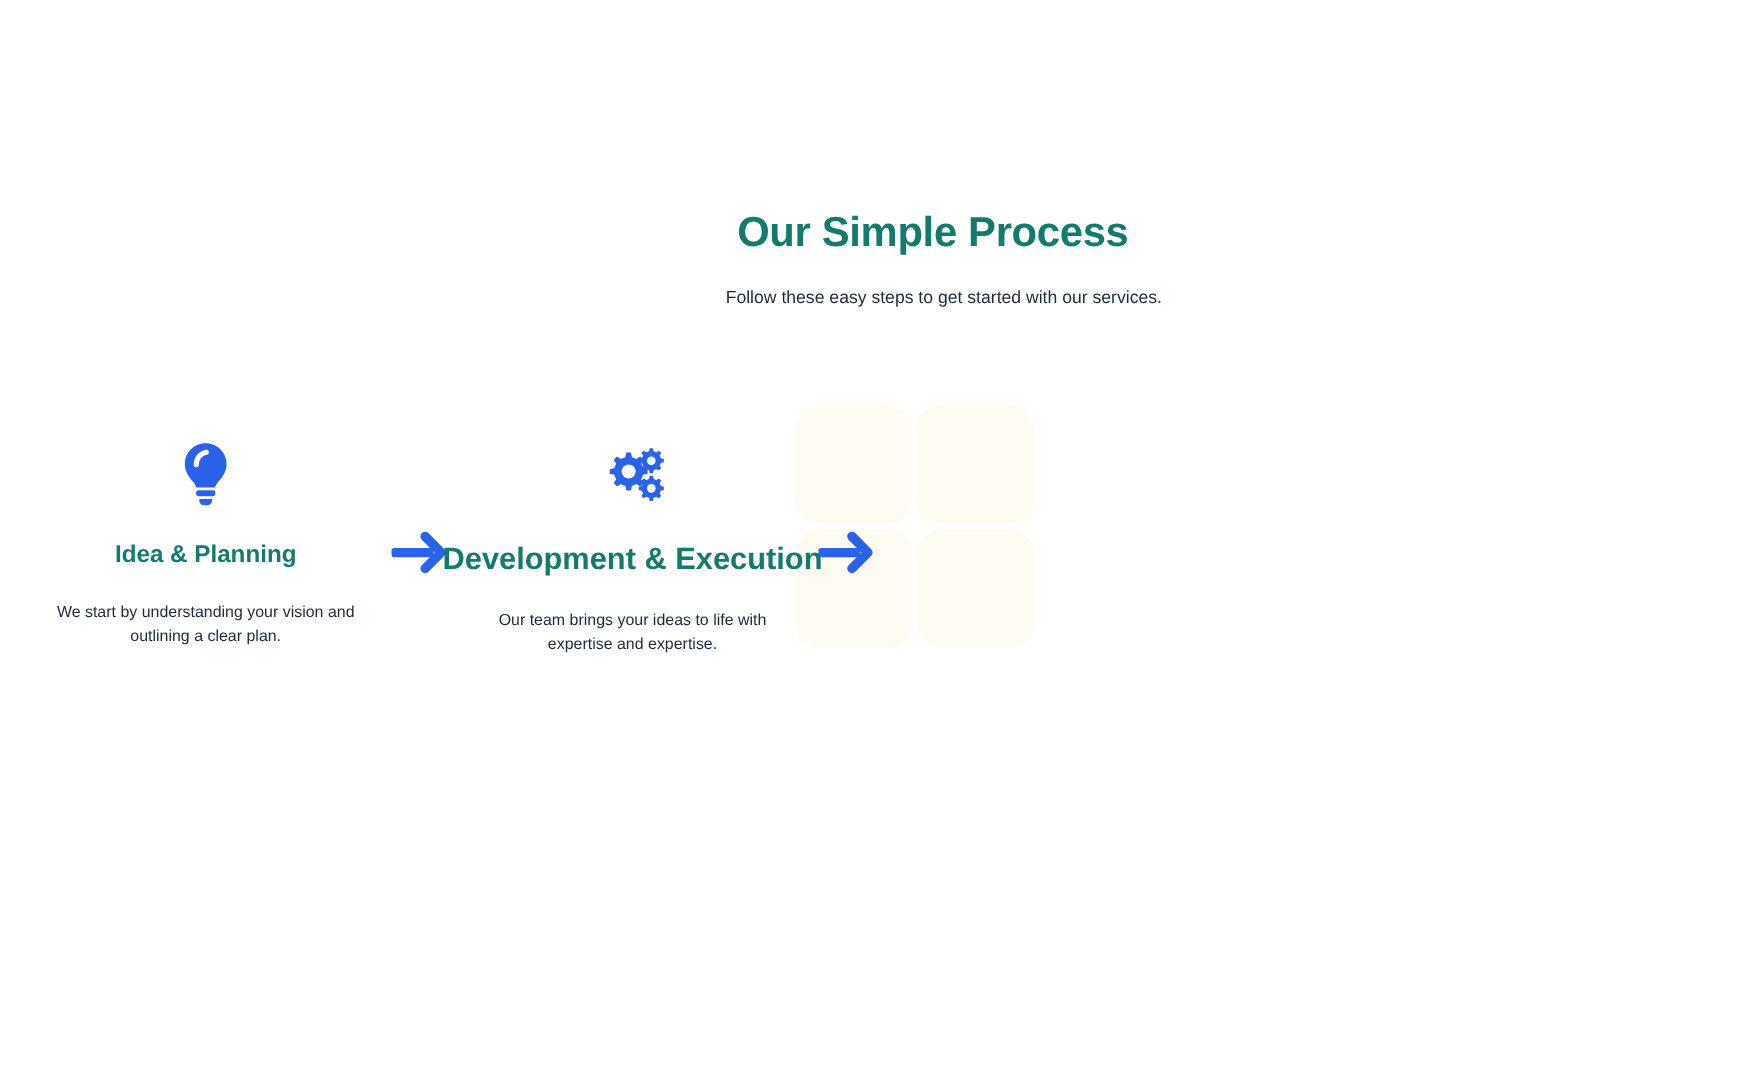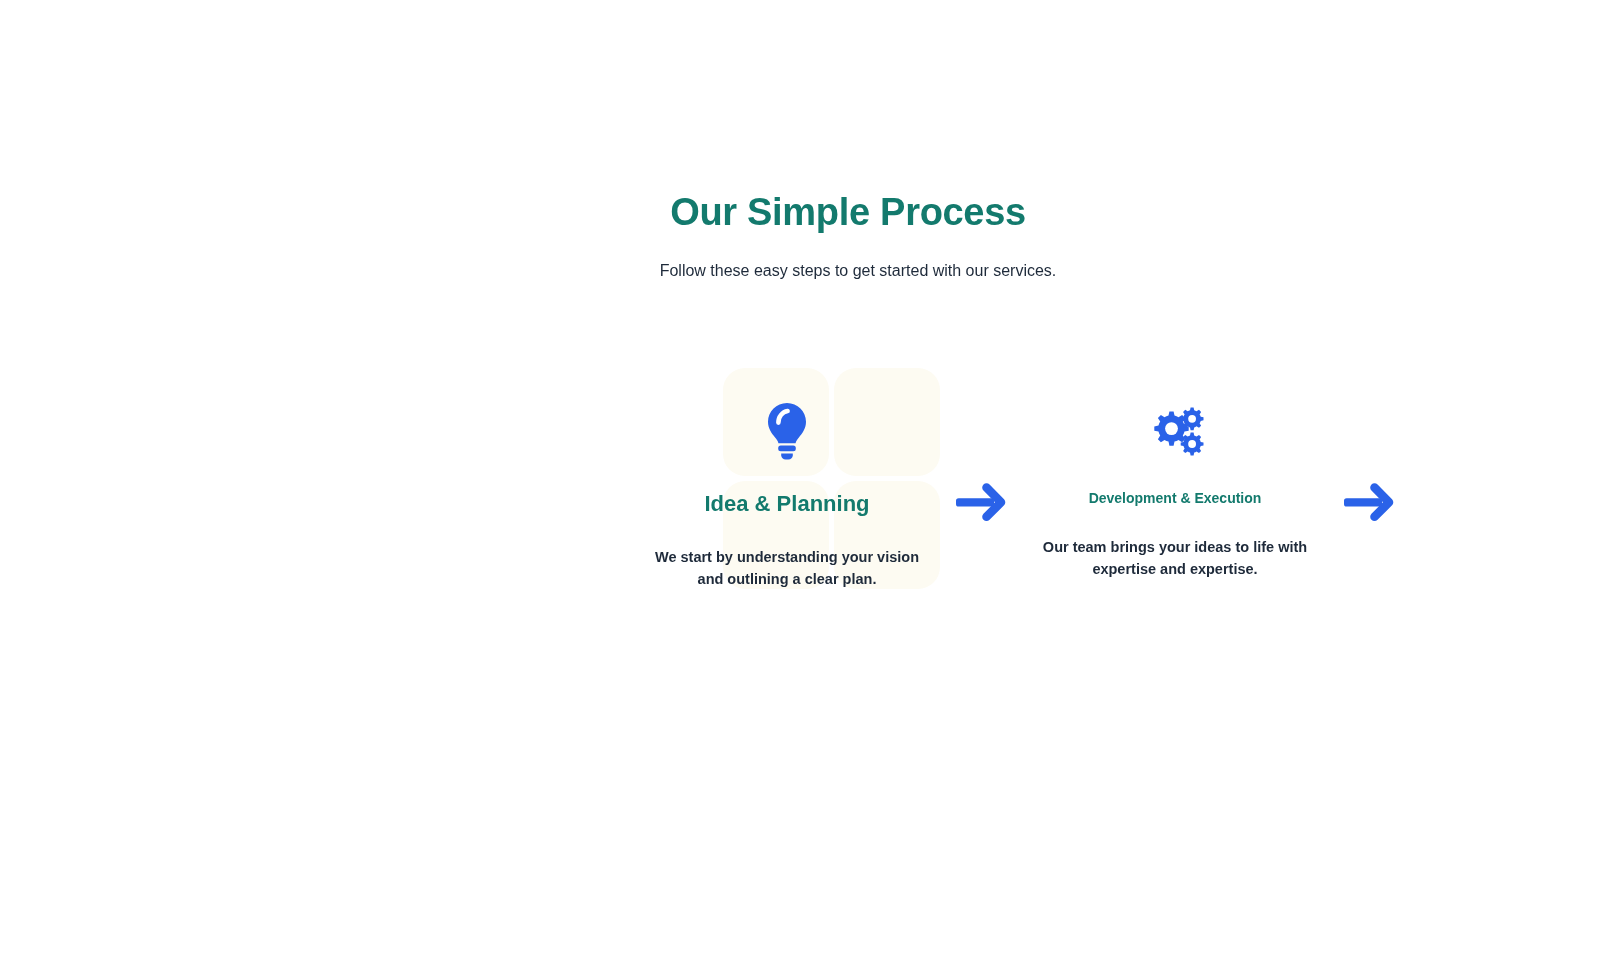--- a/index.html
+++ b/index.html
@@ -68,21 +68,21 @@
 
   
   .steps {
     position: absolute;
     top: 400px;
     left: 0;
     width: 1376px;
     z-index: 2;
     display: flex;
     align-items: flex-start;
-    justify-content: flex-end;
+    justify-content: flex-start;
   }
 
   .step {
     width: 278px;
     text-align: center;
     display: flex;
     flex-direction: column;
     align-items: center;
   }
 
@@ -98,27 +98,27 @@
     font-size: 22px;
     font-weight: 700;
     color: #137a6d;
     line-height: 1.25;
     white-space: nowrap;
   }
 
   .step-desc {
     margin-top: 28px;
     font-size: 14.5px;
-    font-weight: 700;
+    font-weight: 400;
     color: #1e2a3a;
     line-height: 1.55;
     max-width: 280px;
   }
 
-  .step-mid .step-title { font-size: 14px; }
+  .step-mid .step-title { font-size: 28px; }
 
   .connector {
     width: 110px;
     display: flex;
     align-items: center;
     justify-content: center;
     padding-top: 82px;
     flex: 0 0 auto;
   }
 </style>

